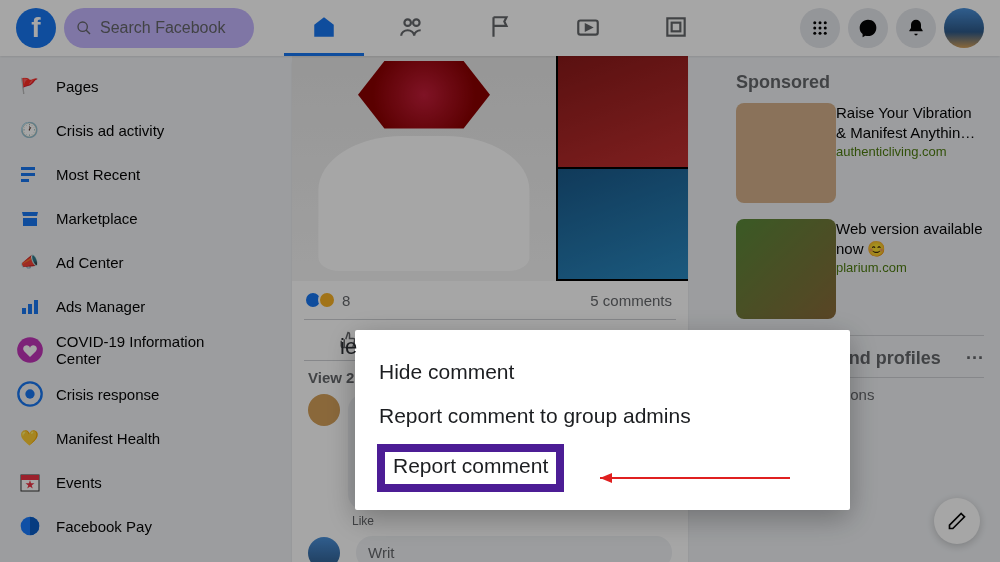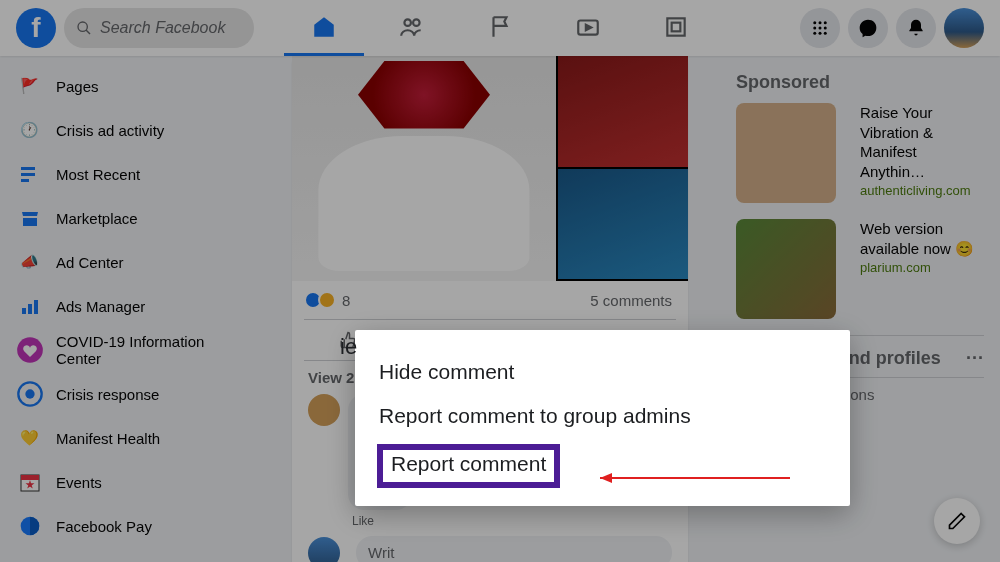--- a/index.html
+++ b/index.html
@@ -1,20 +1,20 @@
 <!DOCTYPE html>
 <html><head>
 <meta charset="utf-8">
 <style>
 * { margin: 0; padding: 0; box-sizing: border-box; font-family: Helvetica, Arial, sans-serif; }
 body { width: 1000px; height: 562px; background: #f0f2f5; overflow: hidden; position: relative; }
 
 .topbar { height: 56px; background: #fff; display: flex; align-items: center; padding: 0 16px; box-shadow: 0 1px 2px rgba(0,0,0,.1); position: relative; z-index: 2; }
 .fb-logo { width: 40px; height: 40px; border-radius: 50%; background: #1877f2; color: #fff; display: flex; align-items: center; justify-content: center; font-size: 28px; font-weight: bold; }
-.search-box { margin-left: 8px; background: #e5e5e5; border-radius: 20px; height: 40px; width: 190px; display: flex; align-items: center; padding: 0 12px; color: #65676b; font-style: italic; }
+.search-box { margin-left: 8px; background: #c4b5fd; border-radius: 20px; height: 40px; width: 190px; display: flex; align-items: center; padding: 0 12px; color: #65676b; }
 .search-box svg { margin-right: 8px; }
 .center-nav { position: absolute; left: 50%; transform: translateX(-50%); display: flex; gap: 8px; }
 .center-nav-item { width: 80px; height: 56px; display: flex; align-items: center; justify-content: center; color: #65676b; border-bottom: 3px solid transparent; }
 .center-nav-item.active { color: #1877f2; border-bottom-color: #1877f2; }
 .right-nav { margin-left: auto; display: flex; gap: 8px; }
 .right-icon { width: 40px; height: 40px; border-radius: 50%; background: #e4e6eb; display: flex; align-items: center; justify-content: center; color: #050505; }
 .avatar-img { width: 40px; height: 40px; border-radius: 50%; background: linear-gradient(180deg,#4a90d9 0%,#2e5a8a 60%,#d4a05a 100%); }
 
 .main { display: flex; height: calc(100% - 56px); }
 .sidebar { width: 260px; padding: 8px; overflow-y: auto; }
@@ -45,32 +45,32 @@
 .comment { display: flex; margin-bottom: 4px; }
 .avatar-sm { width: 32px; height: 32px; border-radius: 50%; background: #d4a05a; margin-right: 8px; flex-shrink: 0; }
 .comment-body { background: #f0f2f5; border-radius: 16px; padding: 8px 12px; font-size: 15px; color: #050505; }
 .comment-name { font-weight: 600; font-size: 13px; }
 .comment-meta { font-size: 12px; color: #65676b; margin-left: 44px; margin-bottom: 8px; }
 .comment-input { display: flex; align-items: center; }
 .input-box { flex: 1; background: #f0f2f5; border-radius: 16px; padding: 8px 12px; color: #65676b; font-size: 15px; margin-left: 8px; }
 
 .rightcol { width: 280px; padding: 16px; color: #65676b; }
 .rc-head { font-weight: 700; font-size: 18px; margin-bottom: 10px; display: flex; justify-content: space-between; align-items: center; }
-.sponsored { display: flex; margin-bottom: 16px; gap: 24px; }
+.sponsored { display: flex; margin-bottom: 16px; gap: 0; }
 .ad-img { width: 100px; height: 100px; border-radius: 8px; background: #d4b08a; flex-shrink: 0; }
 .ad-img2 { background: linear-gradient(135deg,#5a8a3a 0%,#8a6a3a 100%); }
 .ad-title { font-size: 15px; font-weight: 500; color: #050505; line-height: 1.3; }
 .ad-url { font-size: 13px; color: #4d7c0f; margin-top: 2px; }
 .rc-sep { border-top: 1px solid #ced0d4; margin: 8px 0; padding-top: 12px; }
 .rc-link { font-size: 15px; color: #65676b; padding: 8px 0; font-weight: 500; }
 
 .overlay { position: absolute; inset: 0; background: rgba(0,0,0,.35); z-index: 10; }
 .popup { position: absolute; left: 355px; top: 330px; width: 495px; background: #fff; border-radius: 2px; box-shadow: 0 8px 30px rgba(0,0,0,.3); padding: 20px 0 18px; z-index: 20; }
 .popup-item { padding: 10px 24px; font-size: 21px; color: #1c1e21; cursor: pointer; }
-.highlight-box { border: 6px solid #4c1d95; display: inline-block; padding: 2px 8px 6px; margin-left: 22px; margin-top: 6px; font-size: 21px; color: #1c1e21; }
+.highlight-box { border: 8px solid #4c1d95; display: inline-block; padding: 2px 8px 6px; margin-left: 22px; margin-top: 6px; font-size: 21px; color: #1c1e21; }
 .arrow { position: absolute; left: 580px; top: 468px; z-index: 21; }
 
 .fab { position: absolute; right: 20px; bottom: 18px; width: 46px; height: 46px; border-radius: 50%; background: #fff; box-shadow: 0 2px 8px rgba(0,0,0,.2); display: flex; align-items: center; justify-content: center; z-index: 5; }
 </style>
 </head>
 <body>
 
 <div class="topbar">
   <div class="fb-logo">f</div>
   <div class="search-box">

